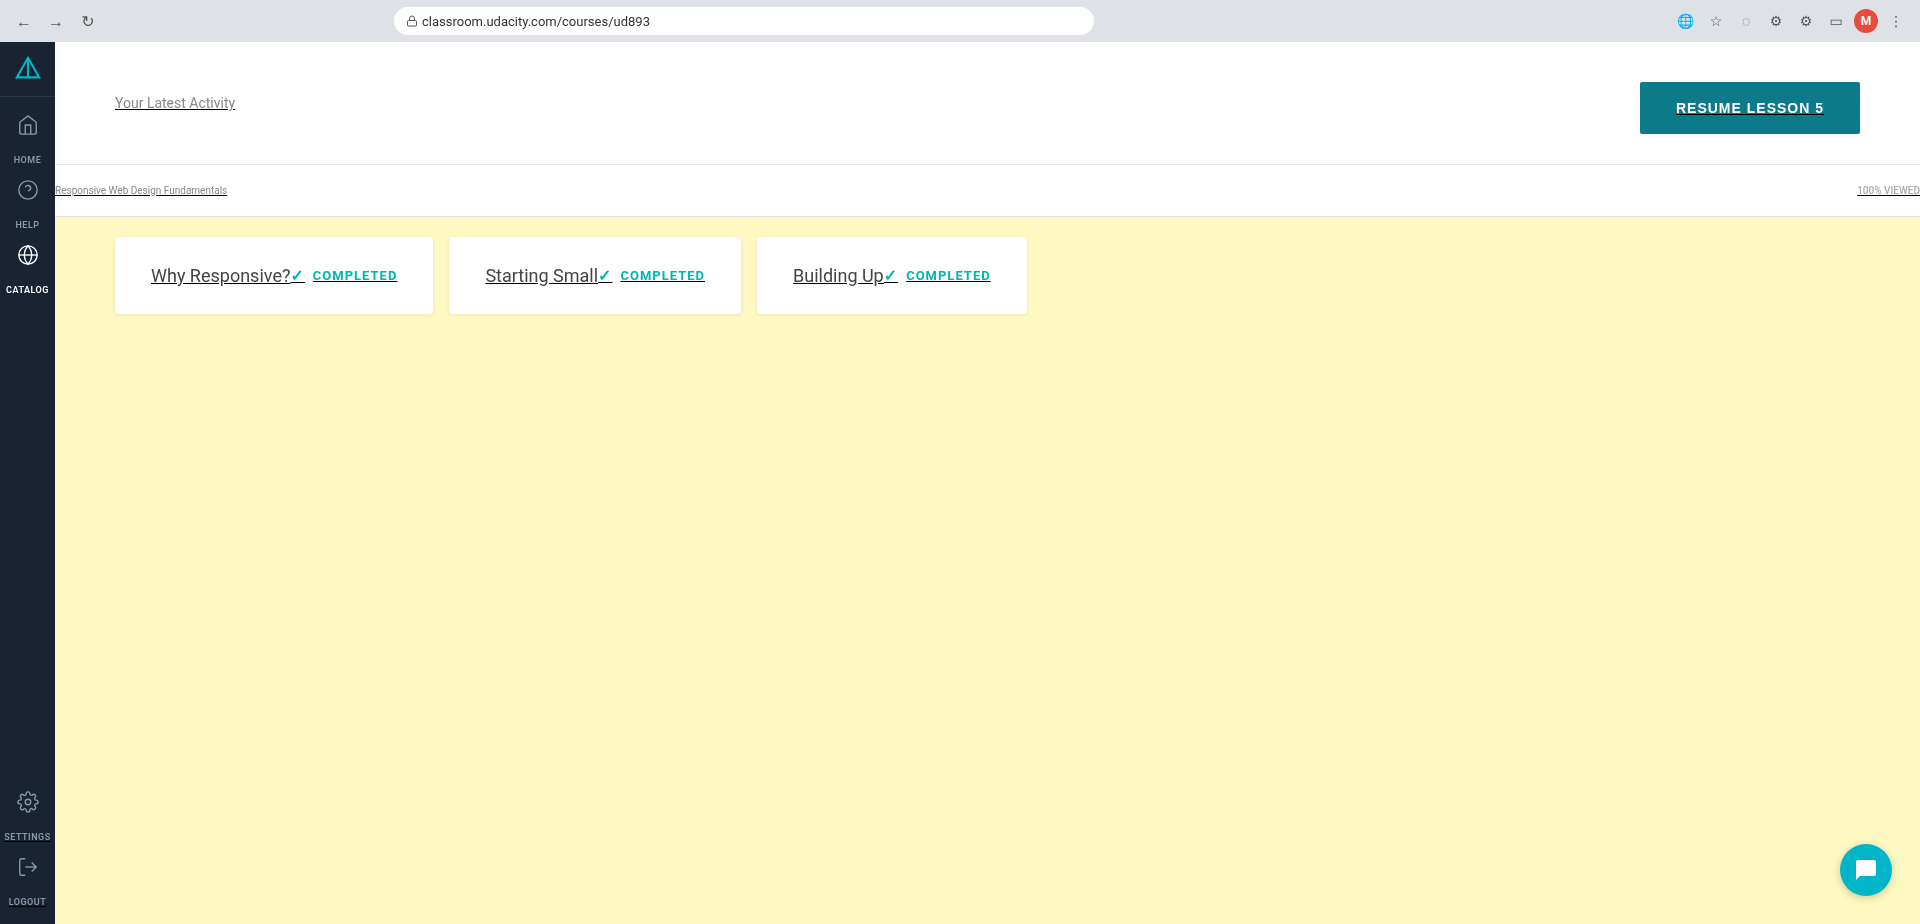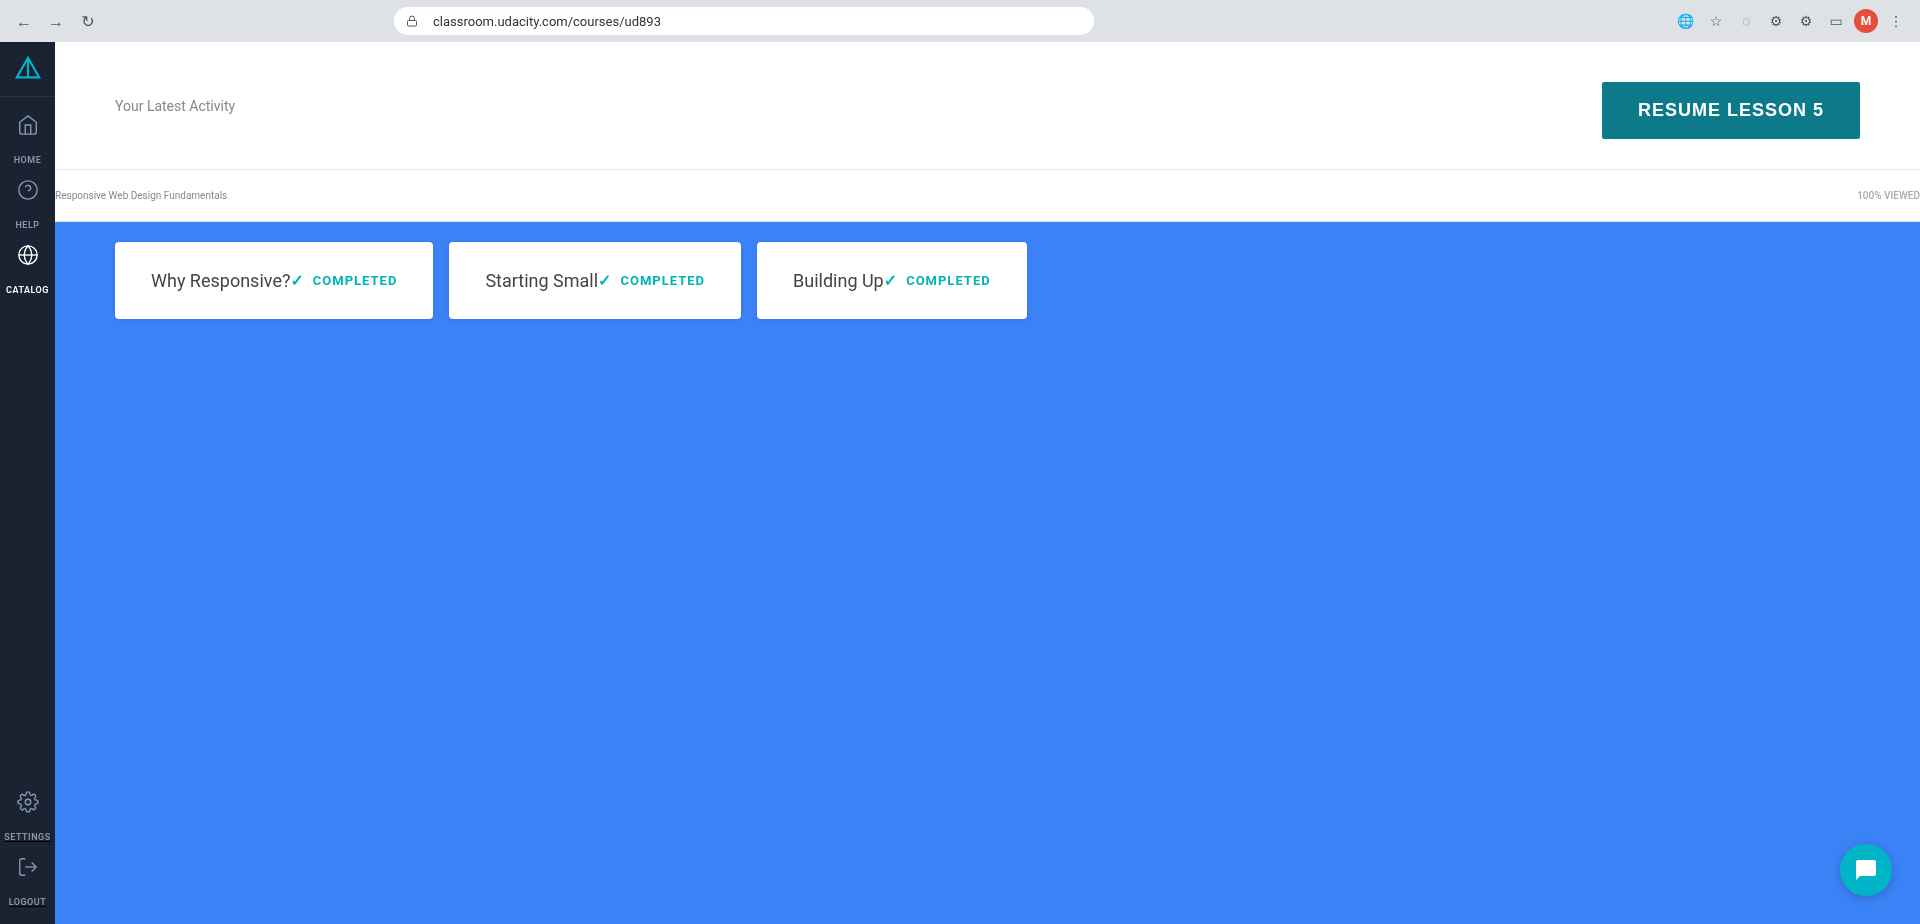--- a/index.html
+++ b/index.html
@@ -26,21 +26,21 @@
       font-size: 16px;
     }
     .browser-address-bar {
       flex: 1;
       background: white;
       border-radius: 16px;
       height: 28px;
       display: flex;
       align-items: center;
       padding: 0 12px;
-      gap: 15px;
+      gap: 4px;
       font-size: 13px;
       color: #333;
       max-width: 700px;
       margin: 0 auto;
     }
     .browser-actions {
       display: flex;
       align-items: center;
       gap: 6px;
       margin-left: auto;
@@ -128,21 +128,22 @@
       align-items: center;
       padding-bottom: 10px;
       gap: 0;
       text-decoration: underline;
     }
 
     
     .main-content {
       flex: 1;
       overflow-y: auto;
-      background: #3b82f6;
+      background: #fef9c3;
+      text-decoration: underline;
     }
 
     
     .activity-header {
       background: white;
       padding: 40px 60px 30px;
       display: flex;
       align-items: center;
       justify-content: space-between;
       border-bottom: 1px solid #e8e8e8;
@@ -156,21 +157,21 @@
     .activity-title {
       font-size: 36px;
       font-weight: 300;
       color: #444;
     }
     .resume-btn {
       background: #0d7a8a;
       color: white;
       border: none;
       padding: 18px 36px;
-      font-size: 18px;
+      font-size: 14px;
       font-weight: 700;
       letter-spacing: 1px;
       text-transform: uppercase;
       cursor: pointer;
       border-radius: 2px;
       white-space: nowrap;
     }
     .course-header {
       display: flex;
       justify-content: space-between;

